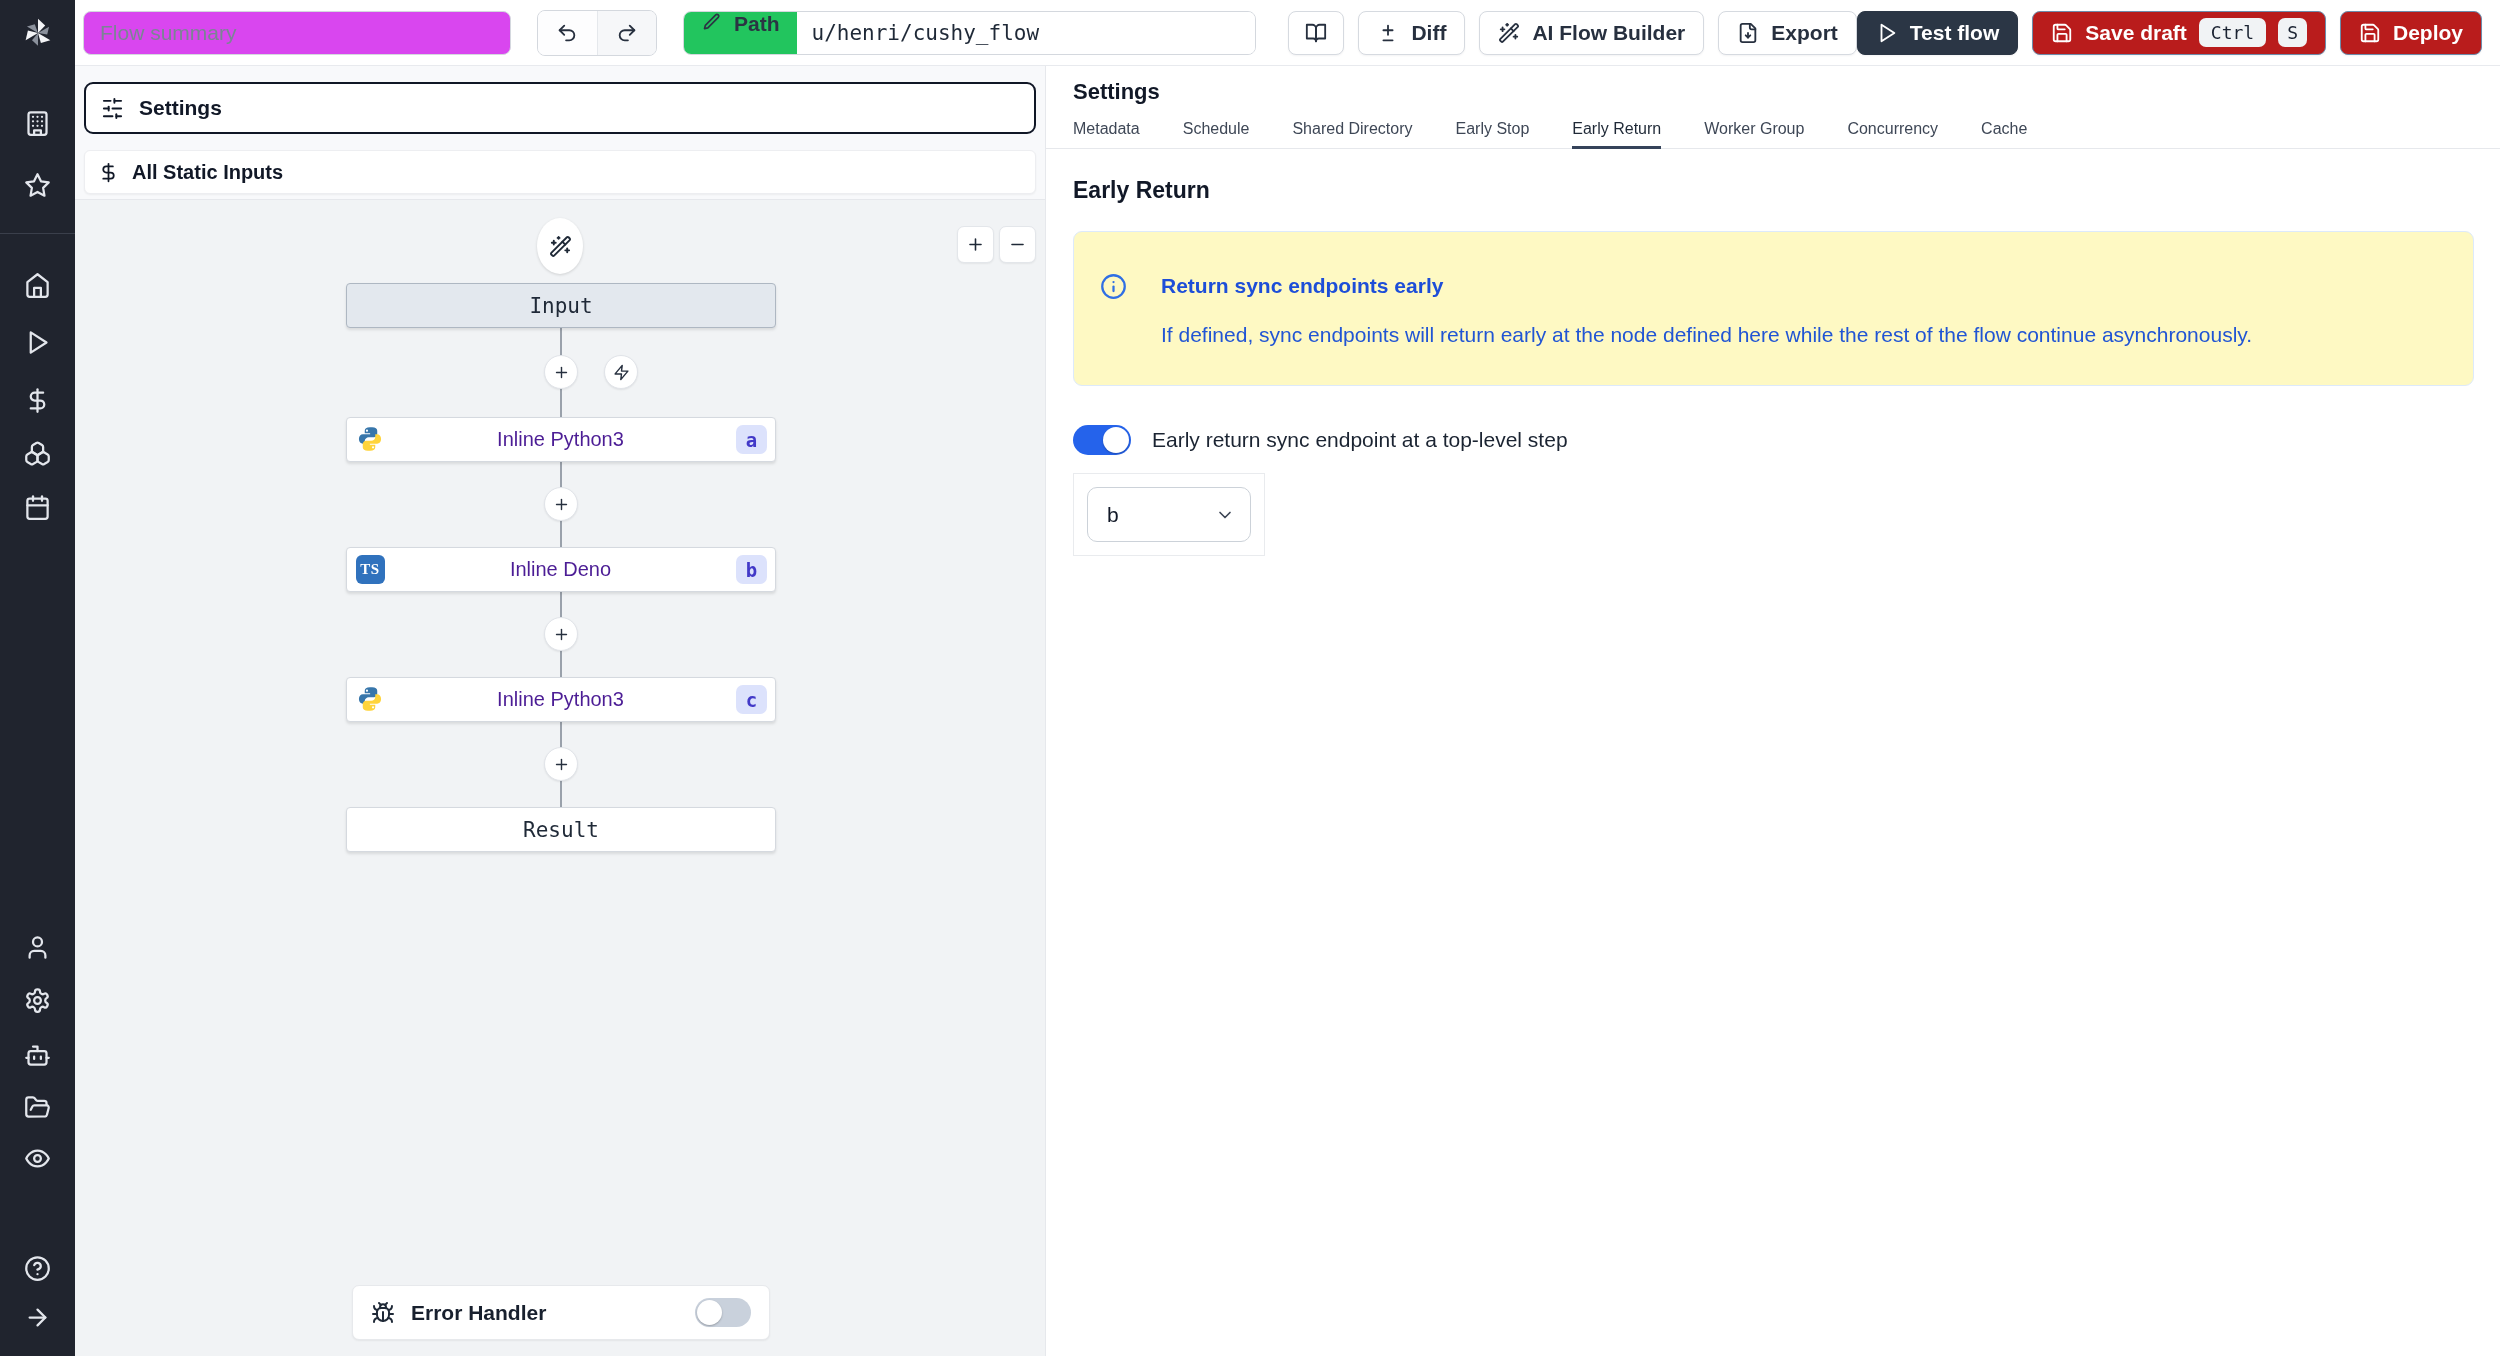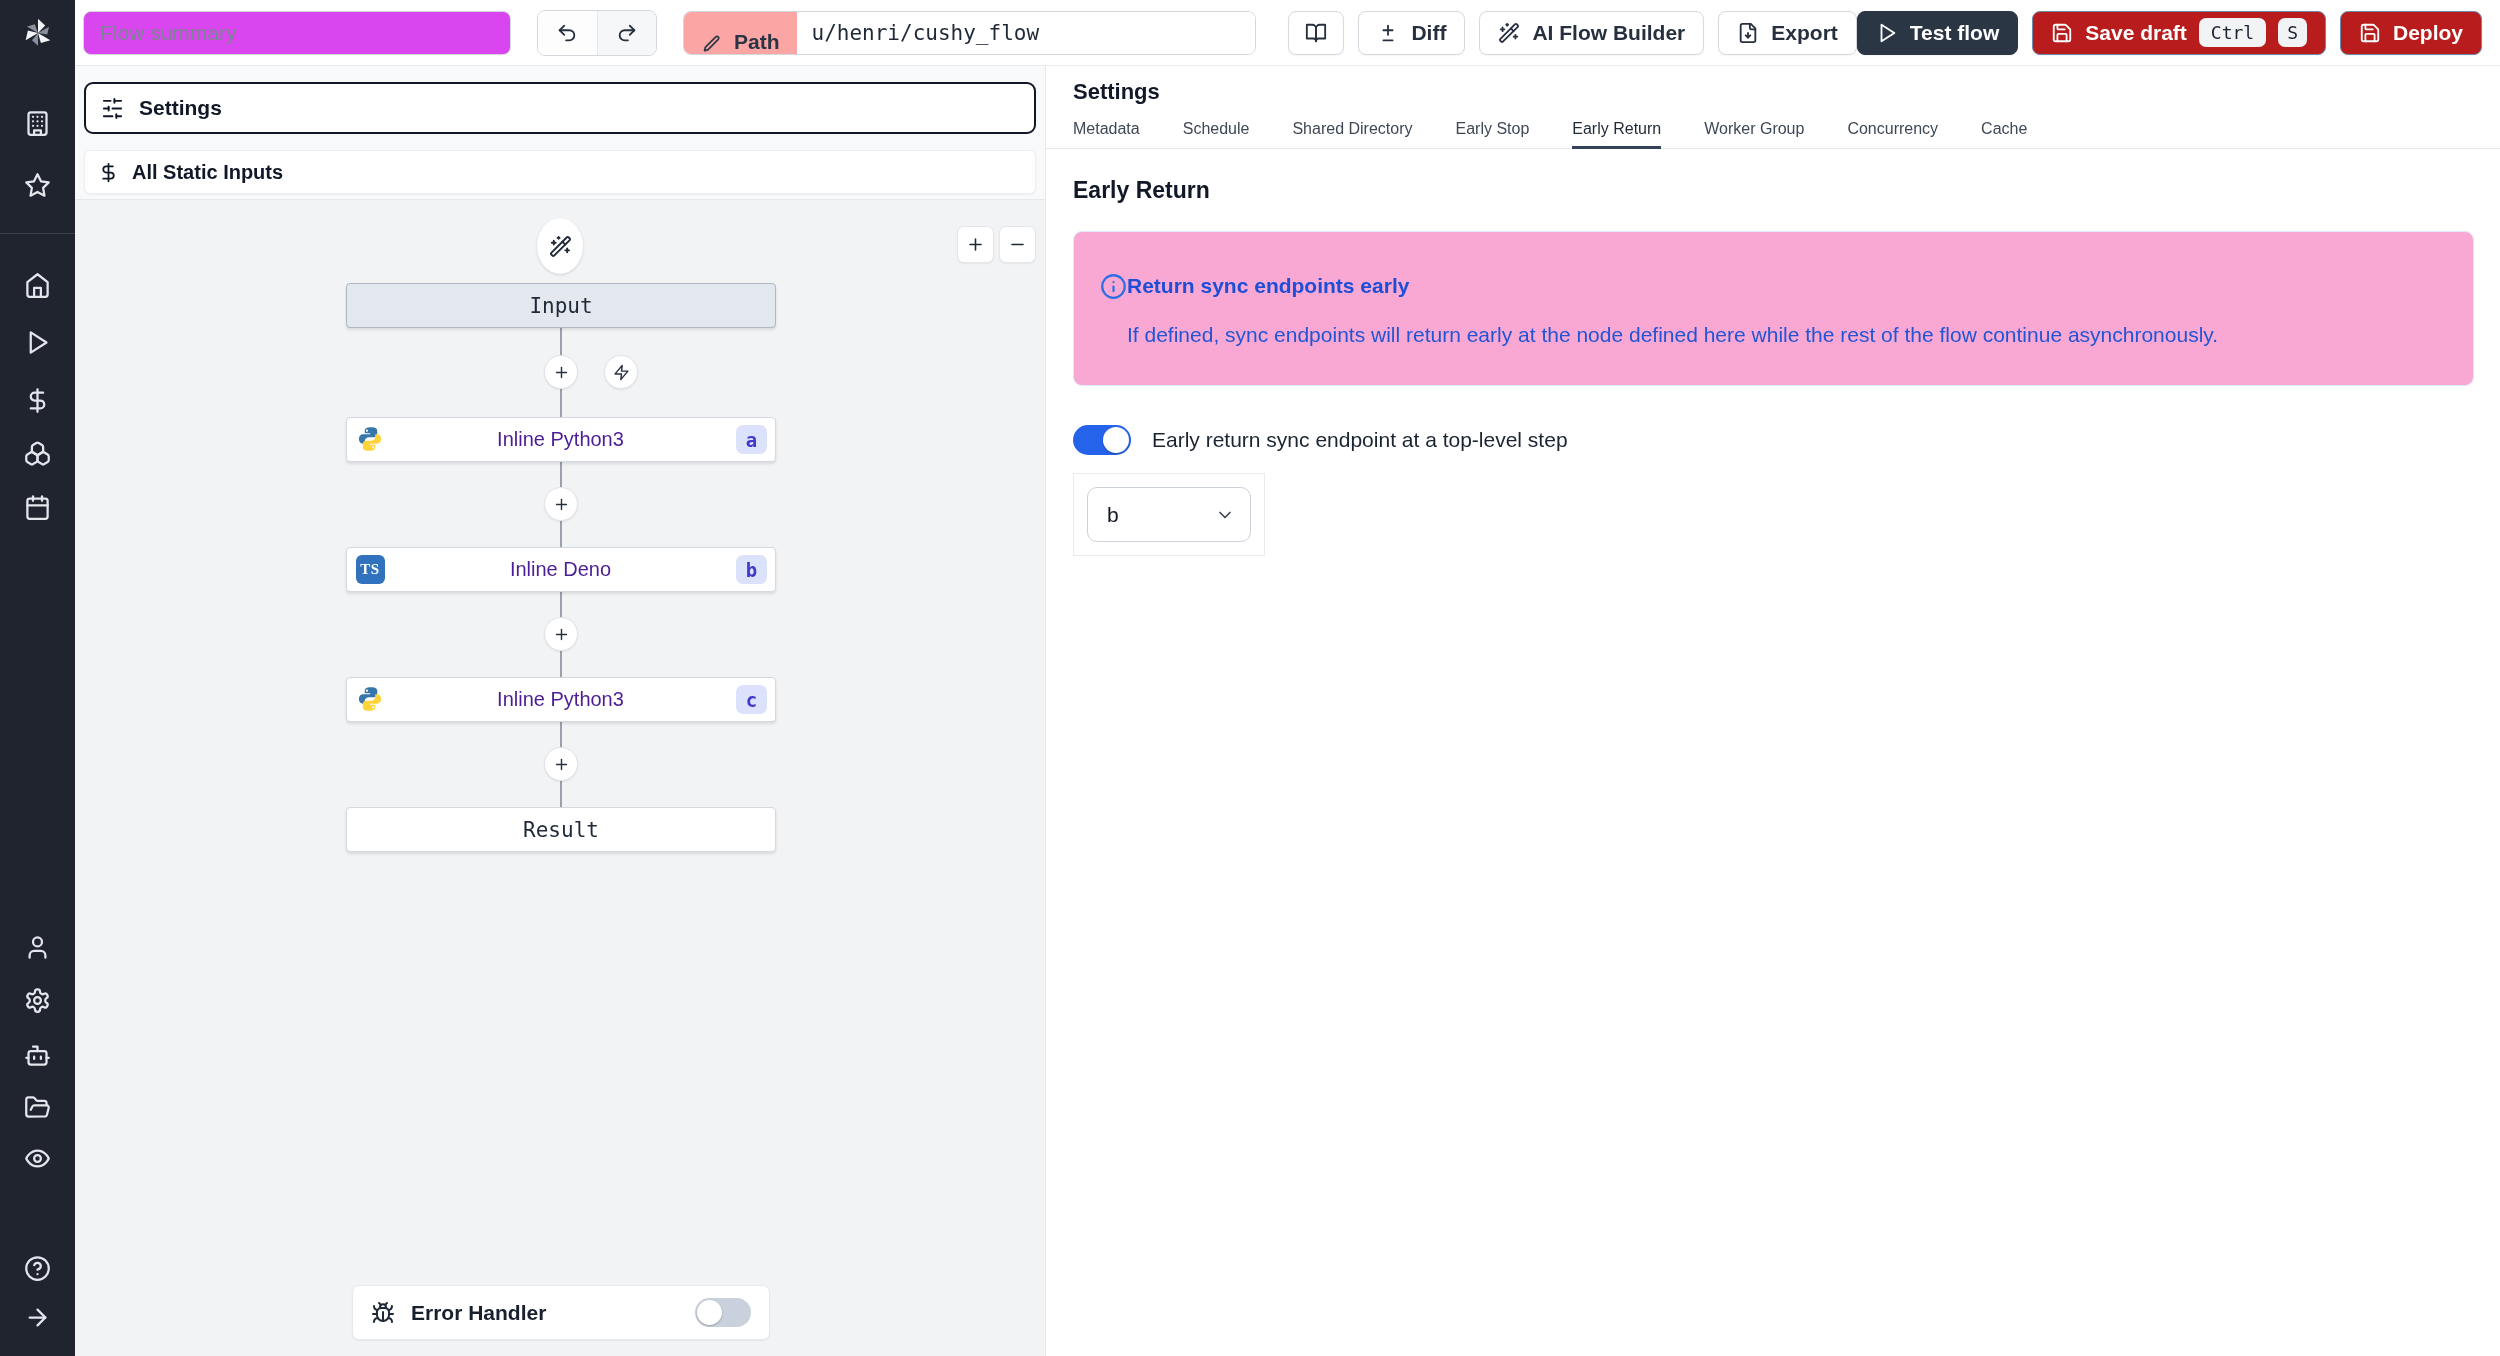--- a/index.html
+++ b/index.html
@@ -21,21 +21,21 @@
   
   .topbar { position:absolute; left:75px; top:0; right:0; height:66px; background:#fff; border-bottom:1px solid #e8eaee; display:flex; align-items:center; padding:0 18px 0 8px; z-index:20; }
   .txt-input { height:44px; border:1px solid #d4d8de; border-radius:8px; background:#d946ef; font-family:"Liberation Sans",sans-serif; font-size:21px; color:#111827; padding:0 16px; outline:none; }
   .txt-input::placeholder { color:#7b8494; }
   .summary-input { width:428px; }
   .undo-group { display:flex; margin-left:26px; border:1px solid #d4d8de; border-radius:8px; overflow:hidden; background:#fbfcfd; }
   .undo-group .ug-btn { width:59px; height:44px; display:flex; align-items:center; justify-content:center; color:#27303f; cursor:pointer; background:#fdfdfe; }
   .undo-group .ug-btn + .ug-btn { border-left:1px solid #e5e8ec; background:#f6f7f9; }
   .ug-btn svg { width:22px; height:22px; }
   .path-group { display:flex; margin-left:26px; height:44px; border:1px solid #d4d8de; border-radius:8px; overflow:hidden; }
-  .path-badge { display:flex; align-items:flex-end; gap:12px; background:#fca5a5; color:#2b3443; font-weight:700; font-size:21px; padding:0 18px; }
+  .path-badge { display:flex; align-items:flex-start; gap:12px; background:#22c55e; color:#2b3443; font-weight:700; font-size:21px; padding:0 18px; }
   .path-badge svg { width:20px; height:20px; }
   .path-input { width:458px; height:42px; border:none; border-radius:0; font-family:"DejaVu Sans Mono", monospace; font-size:21px; color:#1f2937; padding:0 14px; outline:none; }
   .btn { display:inline-flex; align-items:center; justify-content:center; gap:12px; height:44px; padding:0 18px; border:1px solid #d6dae0; border-radius:8px; background:#fff; font-weight:700; font-size:21px; color:#27303f; cursor:pointer; box-shadow:0 1px 2px rgba(16,24,40,.05); white-space:nowrap; }
   .btn svg { width:22px; height:22px; }
   .btn-icononly { padding:0 16px; margin-left:32px; }
   .btn-dark { background:#2b3645; border-color:#2b3645; color:#fff; }
   .btn-steel { background:#b91c1c; border-color:#6d8cab; color:#fff; }
   .kbd { background:#f1f3f5; color:#1b2332; border-radius:7px; padding:4px 12px; font-family:"DejaVu Sans Mono", monospace; font-size:18px; font-weight:500; }
   .kbd.sq { padding:4px 9px; }
   .ml14 { margin-left:14px; }
@@ -76,21 +76,21 @@
   .switch.off { background:#c9d1dc; } 
   .switch.sm { width:56px; height:29px; } .switch.sm .knob { width:25px; height:25px; left:2px; }
 
   
   .settings-panel { position:absolute; left:1045px; top:66px; right:0; bottom:0; background:#fff; border-left:1px solid #e6e8ec; }
   .sp-title { margin:13px 0 0 27px; font-size:22px; font-weight:700; color:#111827; }
   .tabs { margin-top:15px; padding-left:27px; border-bottom:1px solid #e6e8ec; display:flex; gap:43px; }
   .tab { font-size:16px; color:#3e4756; padding-bottom:8px; border-bottom:3px solid transparent; margin-bottom:-1px; cursor:pointer; white-space:nowrap; }
   .tab.active { border-bottom-color:#35435a; color:#1f2937; }
   .sp-heading { margin:28px 0 0 27px; font-size:23px; font-weight:700; color:#111827; }
-  .info-box { margin:27px 26px 0 27px; background:#f9a8d4; border:1px solid #ddeafb; border-radius:9px; padding:42px 30px 38px 26px; display:flex; }
+  .info-box { margin:27px 26px 0 27px; background:#fef9c3; border:1px solid #ddeafb; border-radius:9px; padding:42px 30px 38px 26px; display:flex; gap:34px; }
   .info-box .i-ic { width:27px; height:27px; color:#2f6fe4; flex:0 0 auto; margin-top:-1px; }
   .info-title { font-size:21px; font-weight:700; color:#1d4ed8; }
   .info-body { font-size:21px; color:#2155d4; margin-top:25px; }
   .toggle-row { margin:39px 0 0 27px; display:flex; align-items:center; gap:21px; }
   .toggle-label { font-size:21px; color:#1b2432; }
   .select-wrap { margin:18px 0 0 27px; width:192px; border:1px solid #e9ebee; padding:13px; background:#fff; }
   .selectbox { height:55px; border:1.5px solid #ccd2d9; border-radius:10px; background:#fff; display:flex; align-items:center; justify-content:space-between; padding:0 15px 0 19px; font-size:21px; color:#111827; cursor:pointer; }
   .selectbox svg { width:20px; height:20px; color:#3c4554; }
 </style>
 </head>

